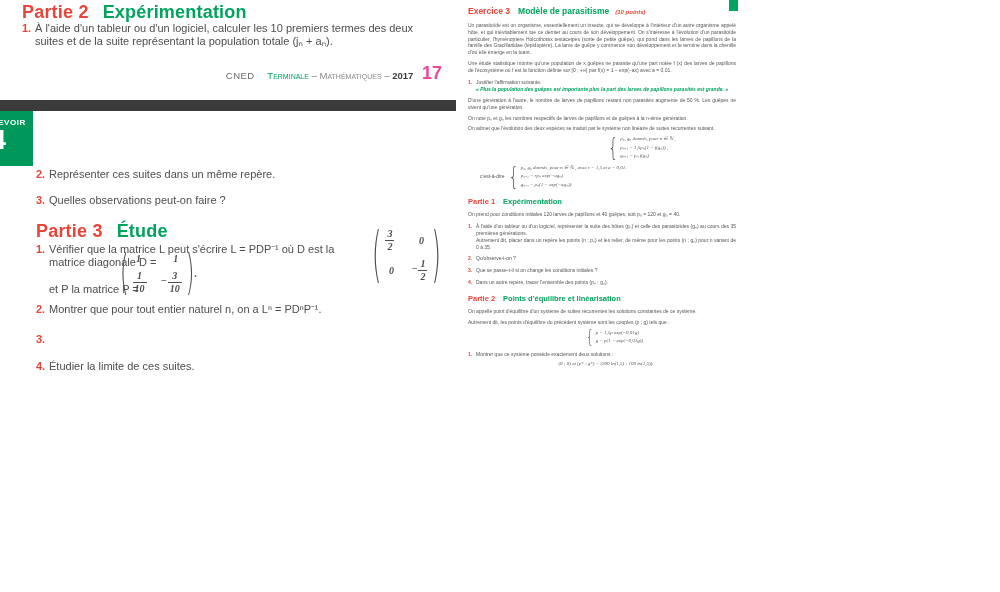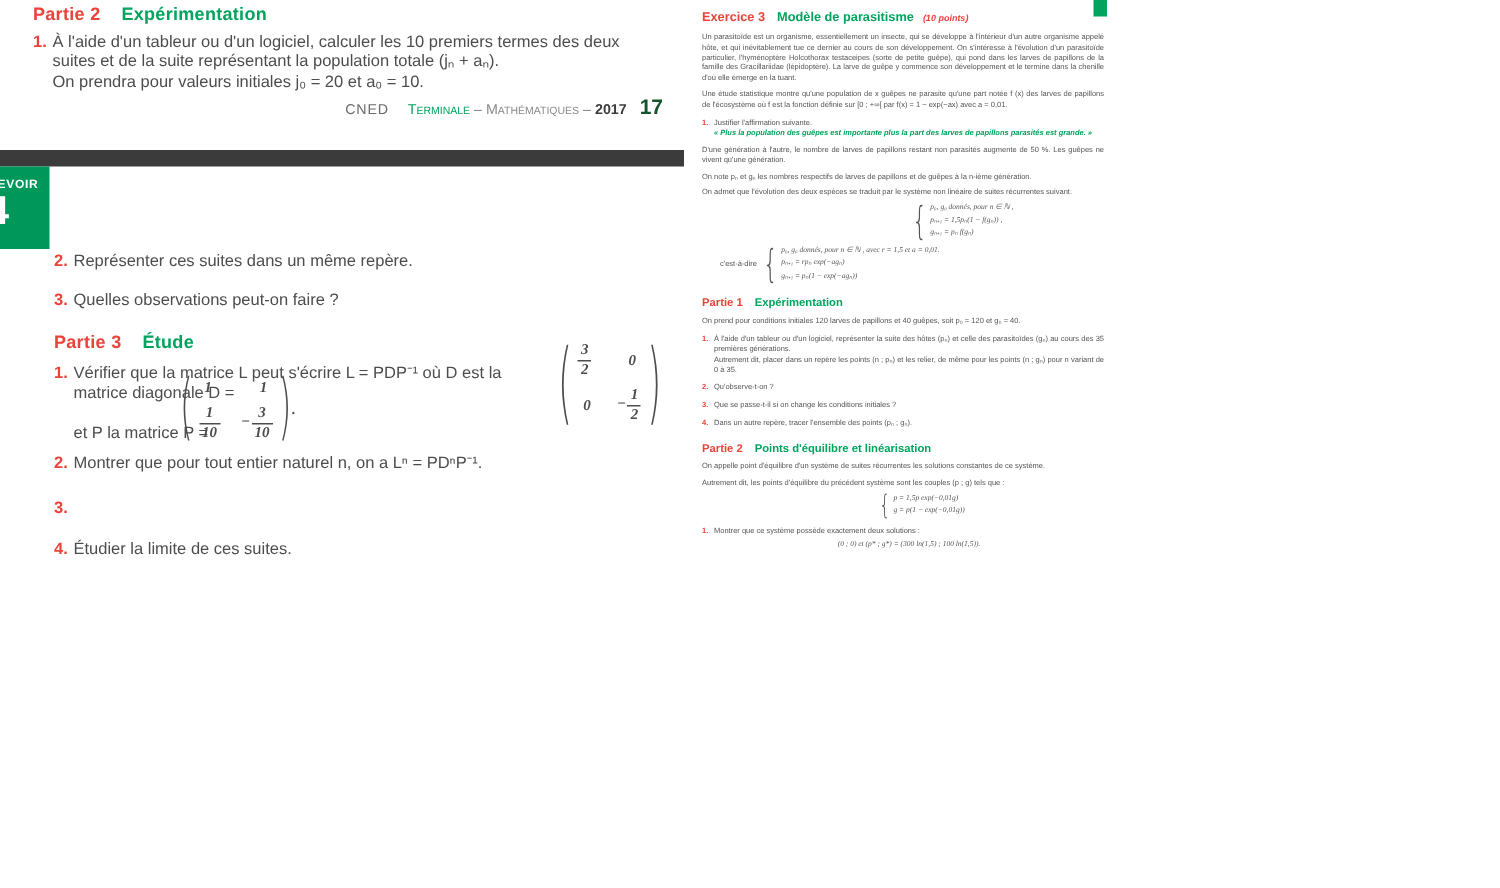--- a/index.html
+++ b/index.html
@@ -1,34 +1,34 @@
 <!DOCTYPE html>
 <html><head>
 <meta charset="utf-8">
 <style>
   * { margin:0; padding:0; box-sizing:border-box; }
   body { background:#fff; font-family:"Liberation Sans", sans-serif; }
   .canvas { position:relative; width:1000px; height:592px; background:#ffffff; overflow:hidden; }
 
   
   .page-left { position:absolute; left:0; top:0; width:456px; height:592px; background:#fff; }
-  .heading { font-weight:bold; font-size:12px; letter-spacing:.2px; }
+  .heading { font-weight:bold; font-size:18px; letter-spacing:.2px; }
   .heading .hlabel { color:#e8443a; margin-right:14px; }
   .heading .htitle { color:#00a45e; }
   .lp-head { position:absolute; left:22px; top:2px; }
 
   .litem { position:absolute; display:flex; color:#4d4d4d; font-size:11px; line-height:1.22; }
   .litem .num { color:#e8443a; font-weight:bold; width:13px; flex:none; }
 
   .lp-footer { position:absolute; left:0; top:63px; width:442px; text-align:right; color:#7a7a7a; font-size:9.5px; }
   .lp-footer .cned { color:#6b6b6b; letter-spacing:.5px; margin-right:10px; }
   .lp-footer .term { color:#00a45e; font-weight:normal; font-variant:small-caps; }
   .lp-footer .subj { color:#8a8a8a; font-variant:small-caps; }
   .lp-footer .year { color:#3c3c3c; font-weight:bold; }
-  .lp-footer .pnum { color:#14532d; font-weight:bold; font-size:14px; margin-left:6px; }
+  .lp-footer .pnum { color:#ec4899; font-weight:bold; font-size:18px; margin-left:6px; }
 
   .dark-bar { position:absolute; left:0; top:100px; width:456px; height:11px; background:#3b3b3b; }
   .devoir-tab { position:absolute; left:0; top:111px; width:33px; height:55px; background:#00985a; overflow:hidden; color:#fff; }
   .devoir-tab .t1 { display:block; margin:7px 0 0 -8px; font-size:8px; font-weight:bold; letter-spacing:.5px; }
   .devoir-tab .t2 { display:block; margin:0 0 0 -9px; font-size:27px; font-weight:bold; line-height:1; }
 
   
   .matrix { position:absolute; display:flex; align-items:center; color:#4d4d4d; font-family:"Liberation Serif", serif; font-style:italic; font-weight:bold; font-size:10px; }
   .paren { font-family:"DejaVu Sans", sans-serif; font-weight:200; font-style:normal; display:inline-block; transform:scaleY(1); line-height:1; color:#4d4d4d; }
   .mgrid { display:flex; flex-direction:column; gap:6px; margin:0 4px; }
@@ -70,21 +70,20 @@
   <div class="page-left">
 
     <div class="lp-head heading">
       <span class="hlabel">Partie 2</span><span class="htitle">Expérimentation</span>
     </div>
 
     <div class="litem" style="left:22px; top:22px; width:420px;">
       <span class="num">1.</span>
       <span>
         <span>À l'aide d'un tableur ou d'un logiciel, calculer les 10 premiers termes des deux suites et de la suite représentant la population totale (jₙ + aₙ).</span><br>
-        <span>On prendra pour valeurs initiales  j₀ = 20  et  a₀ = 10.</span>
       </span>
     </div>
 
     <div class="lp-footer">
       <span class="cned">CNED</span>
       <span class="term">Terminale</span>
       <span>–</span>
       <span class="subj">Mathématiques</span>
       <span>–</span>
       <span class="year">2017</span>

